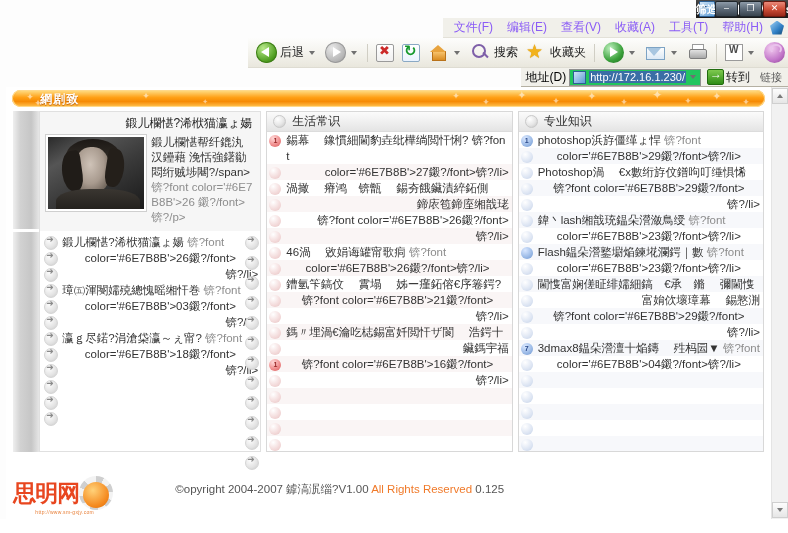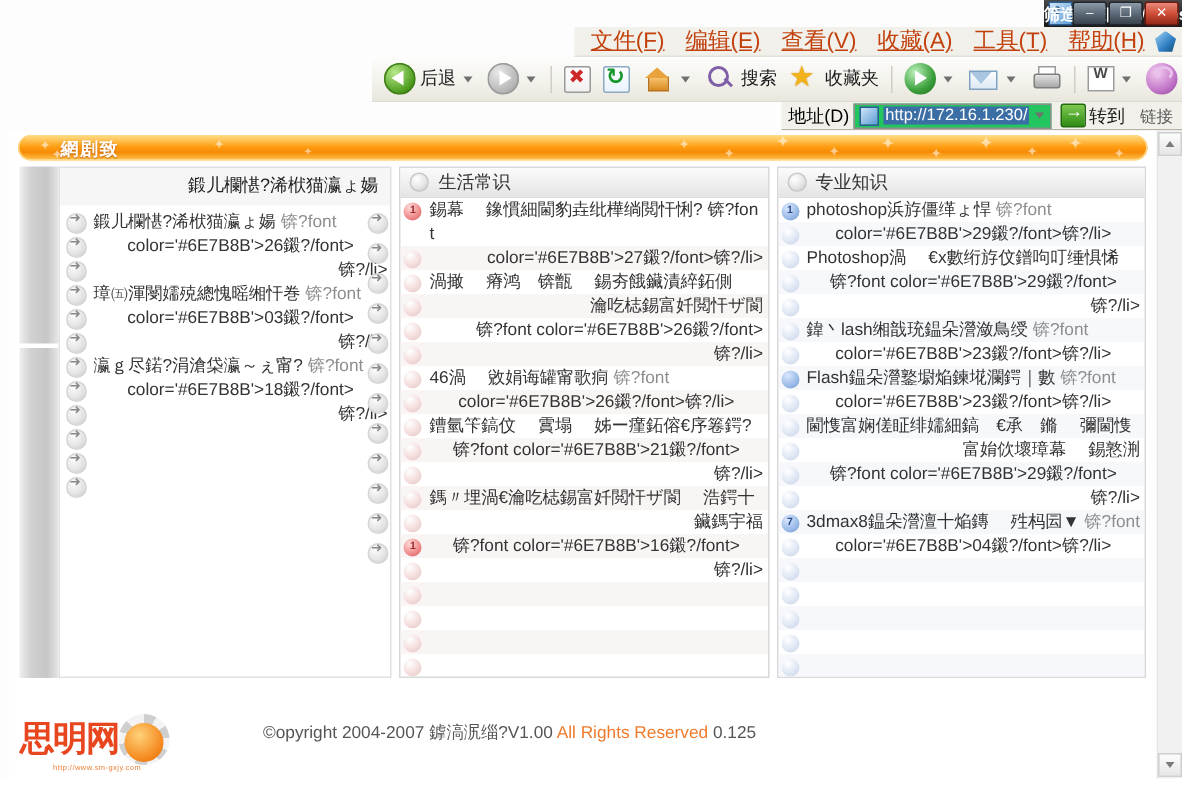--- a/index.html
+++ b/index.html
@@ -42,21 +42,21 @@
     color:#fff;font-size:9px;line-height:12px;text-align:center;
   }
   .win-btn.close{background:linear-gradient(180deg,#e98a7a 0%,#cf4e38 50%,#96291a 100%);border-color:#6d1a10;}
 
   
   .menubar{
     height:19px;background:#f1f0ea;border-bottom:1px solid #e3e1d8;
     display:flex;align-items:center;padding-left:4px;flex:0 0 auto;position:relative;
   }
   .menu-item{
-    padding:1px 7px;font-size:15px;color:#c2410c;white-space:nowrap;cursor:default;text-decoration:underline;
+    padding:1px 7px;font-size:12px;color:#8b5cf6;white-space:nowrap;cursor:default;
   }
   .menu-logo{
     margin-left:auto;margin-right:4px;width:14px;height:14px;
     background:linear-gradient(135deg,#9fd2f5,#2e7ec4 60%,#14496f);
     clip-path:polygon(50% 0,100% 38%,82% 100%,18% 100%,0 38%);
   }
 
   
   .toolbar{
     height:29px;background:linear-gradient(180deg,#fdfdfc 0%,#f3f2ec 55%,#e9e7dd 100%);
@@ -429,20 +429,35 @@
       </div>
 
       <div class="content-row">
 
         <div class="col-left">
           <div class="left-strip"></div>
           <div class="left-inner">
 
             <div class="hero">
               <div class="hero-title">鍛儿欄愖?浠栿猫瀛ょ婸</div>
+              <div class="hero-body">
+                <div class="hero-photo">
+                  <span class="hair"></span>
+                  <span class="face"></span>
+                  <span class="hair2"></span>
+                  <span class="hair3"></span>
+                  <span class="shoulder"></span>
+                </div>
+                <div class="hero-text">
+                  <span>鍛儿欄愖帮纤鎞汍汉鑸藉  浼恬強鐯勜悶绗贼埗闀?/span&gt;</span>
+                  <span class="grey">锛?font</span>
+                  <span class="grey">color='#6E7B8B'&gt;26</span>
+                  <span class="grey">鎩?/font&gt;锛?/p&gt;</span>
+                </div>
+              </div>
             </div>
 
             <div class="left-list-wrap">
               <ul class="lst left-list" style="flex:1 1 auto;">
                 <li>
                   <span class="bullet-arrow"></span>
                   <span class="li-text">
                     <span>鍛儿欄愖?浠栿猫瀛ょ婸</span>
                     <span class="grey">锛?font</span>
                   </span>
@@ -530,21 +545,21 @@
               <li class="alt">
                 <span class="num plain"></span>
                 <span class="n-text grey" style="text-align:right;">color='#6E7B8B'&gt;27鎩?/font&gt;锛?/li&gt;</span>
               </li>
               <li>
                 <span class="num plain"></span>
                 <span class="n-text"><span>渦撖　 瘠鸿　锛甑　 錫夯餓鑶漬綷鉐側</span></span>
               </li>
               <li class="alt">
                 <span class="num plain"></span>
-                <span class="n-text" style="text-align:right;">瀹吃梽錫富奷閲忓ザ閬</span>
+                <span class="n-text" style="text-align:right;">鍗庡笣鍗庢缃戠珯</span>
               </li>
               <li>
                 <span class="num plain"></span>
                 <span class="n-text grey" style="text-align:right;">锛?font color='#6E7B8B'&gt;26鎩?/font&gt;</span>
               </li>
               <li class="alt">
                 <span class="num plain"></span>
                 <span class="n-text grey" style="text-align:right;">锛?/li&gt;</span>
               </li>
               <li>

